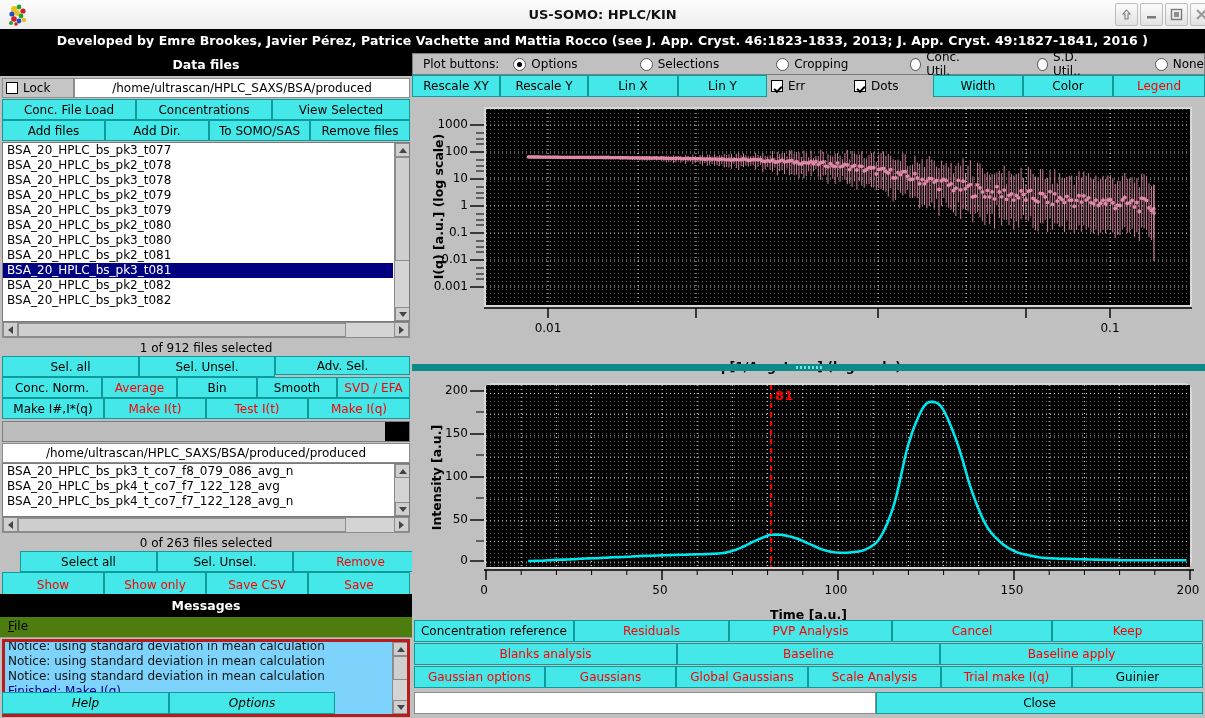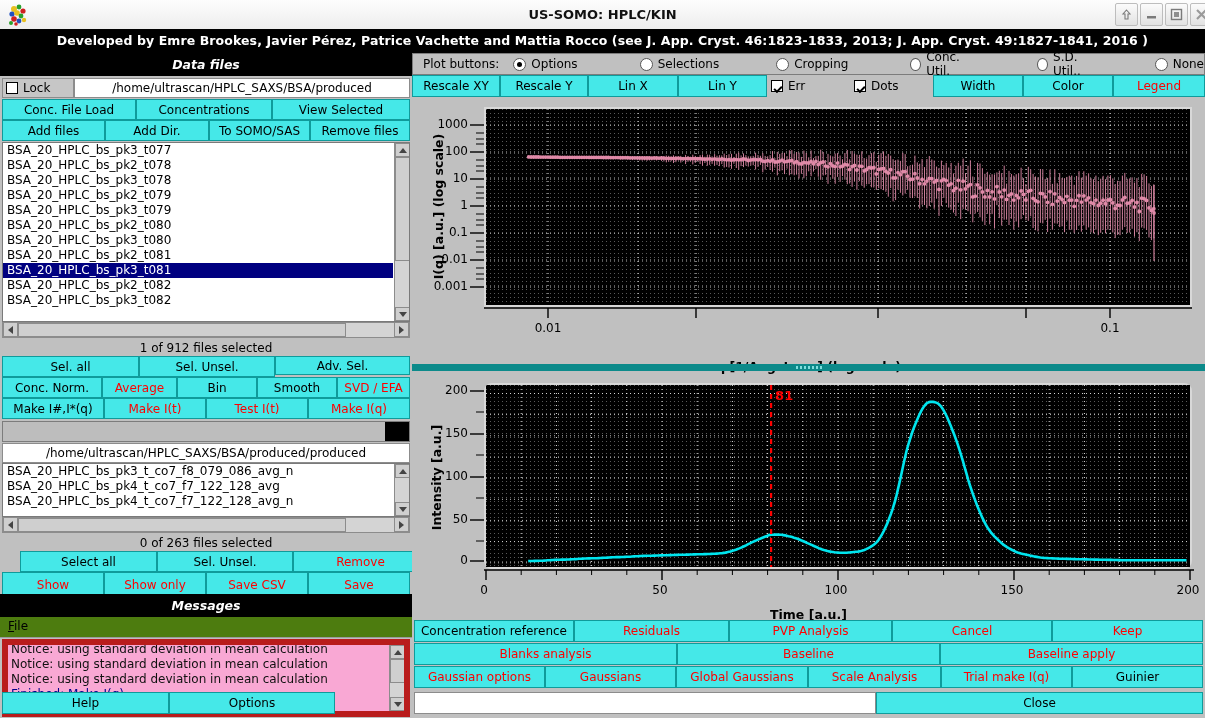--- a/index.html
+++ b/index.html
@@ -28,21 +28,21 @@
     background:#000;color:#fff;font-weight:bold;font-size:12.5px;
     line-height:24px;text-align:center;letter-spacing:.1px;}
 
   
   .btn{background:#45e8e8;border:1px solid #0f9b9b;color:#000;
     font-size:12px;text-align:center;display:flex;align-items:center;
     justify-content:center;box-sizing:border-box;cursor:default;
     overflow:hidden;white-space:nowrap;}
   .btn.red{color:#ff0000;}
   .hdr{background:#000;color:#fff;font-weight:bold;text-align:center;
-    display:flex;align-items:center;justify-content:center;font-size:12.5px;font-style:italic;}
+    display:flex;align-items:center;justify-content:center;font-size:12.5px;}
 
   
   .left{position:absolute;left:0;top:53px;width:412px;height:665px;background:#c0c0c0;}
 
   .lock-row{position:absolute;left:2px;top:0px;width:408px;height:20px;display:flex;}
   .lock-box{width:72px;height:20px;background:#c6c6c6;border:1px solid #8c8c8c;
     display:flex;align-items:center;box-sizing:border-box;padding-left:3px;}
   .chk{width:12px;height:12px;background:#fff;border:1px solid #000;display:inline-block;
     margin-right:5px;position:relative;box-sizing:border-box;}
   .chk.on:after{content:"";position:absolute;left:2px;top:5px;width:6px;height:3px;
@@ -68,21 +68,21 @@
 
   .status{text-align:center;font-size:12px;color:#000;}
 
   .progress{background:#bdbdbd;border:1px solid #7c7c7c;box-sizing:border-box;position:relative;}
   .progress .pfill{position:absolute;right:0;top:0;bottom:0;background:#000;}
 
   
   .menubar{background:#4d7c0f;border-bottom:1px solid #9a9a9a;font-size:12px;}
   .menuitem{display:inline-block;padding:2px 8px;}
   .menuitem u{text-decoration:underline;}
-  .msgbox{background:#f9a8d4;border:6px solid #b91c1c;box-sizing:border-box;position:relative;overflow:hidden;text-decoration:underline;}
+  .msgbox{background:#7dd3fc;border:3px solid #b91c1c;box-sizing:border-box;position:relative;overflow:hidden;text-decoration:underline;}
   .msg{font-size:12px;line-height:15px;padding-left:3px;white-space:nowrap;}
   .msg.notice{color:#111;}
   .msg.done{color:#00008b;}
   .msg.warn{color:#a01010;}
 
   
   .right{position:absolute;left:412px;top:53px;width:793px;height:665px;background:#c0c0c0;}
   .plotbtn-row{position:absolute;left:0;top:0;width:793px;height:22px;
     background:#c0c0c0;border:1px solid #7c7c7c;box-sizing:border-box;
     display:flex;align-items:center;font-size:12px;}
@@ -302,21 +302,21 @@
             <div class="arrow ar-up"></div>
           </div>
         <div class="sthumb" style="top:14px;height:24px;"></div>
         <div class="sbtn" style="position:absolute;left:0;bottom:0;">
             <div class="arrow ar-dn"></div>
           </div>
       </div>
     </div>
   </div>
 
-  <div style="position:absolute;left:2px;top:692px;width:410px;height:16px;display:flex;">
+  <div style="position:absolute;left:2px;top:692px;width:410px;height:16px;display:flex;font-style:italic;">
     <div class="btn" style="width:167px;height:22px;">Help</div>
     <div class="btn" style="width:166px;height:22px;">Options</div>
   </div>
 
   <div class="right">
 
     <div class="plotbtn-row">
       <span style="margin-left:10px;margin-right:14px;">Plot buttons:</span>
       <span id="radio-group" style="display:flex;align-items:center;flex:1;">
           <span class="ritem" style="margin-right: 62px;">

